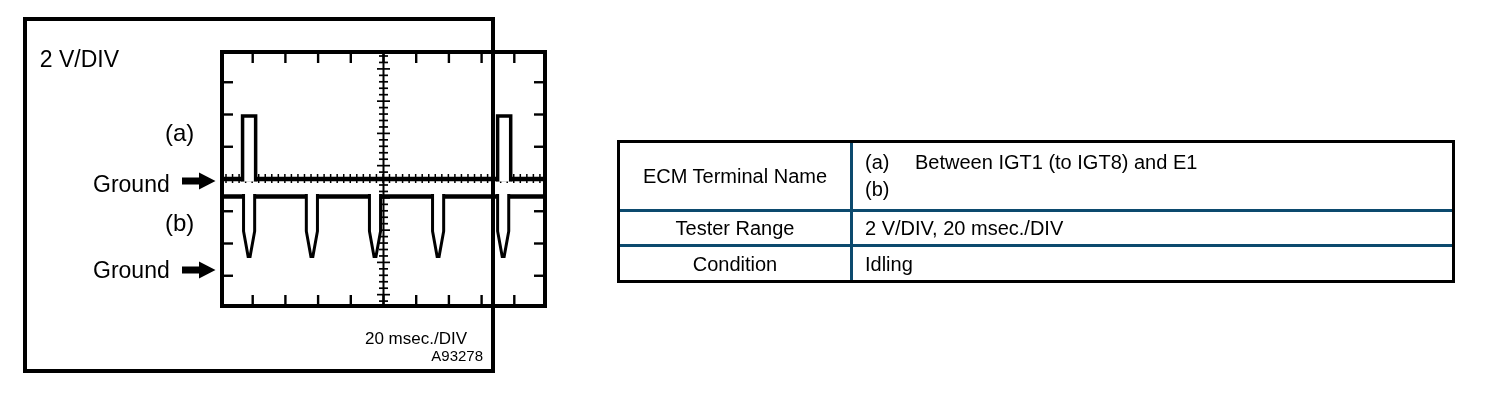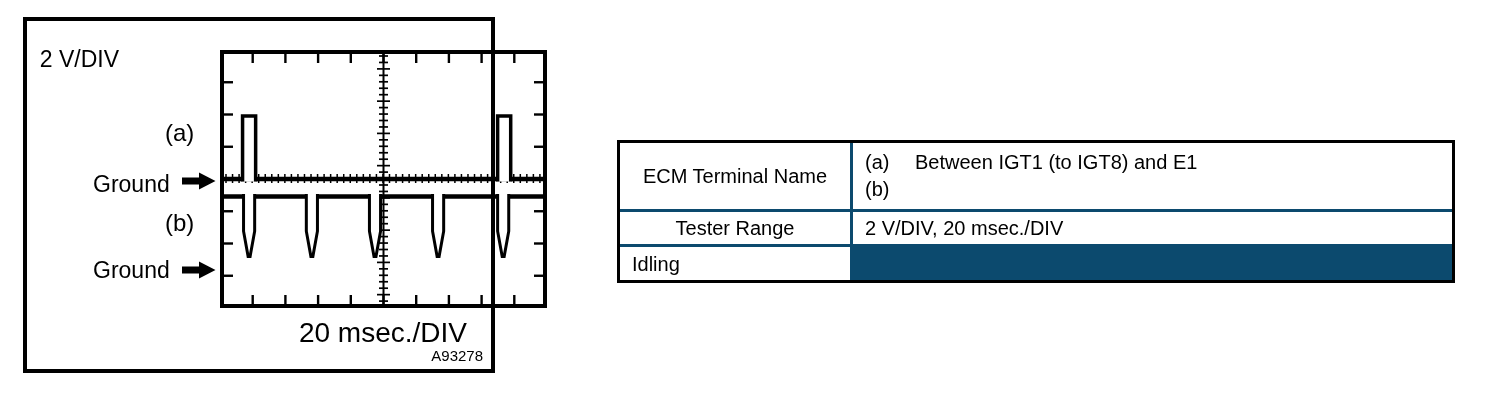--- a/index.html
+++ b/index.html
@@ -12,21 +12,21 @@
   .fig-box{
     position:absolute;left:23px;top:17px;width:472px;height:356px;
     border:4px solid #000;box-sizing:border-box;
   }
   .fig-label{position:absolute;white-space:nowrap;color:#000;}
   .lbl-vdiv{font-size:23px;top:25px;right:372px;}
   .lbl-a{font-size:24px;left:138px;top:98px;}
   .lbl-b{font-size:24px;left:138px;top:188px;}
   .lbl-ground-a{font-size:23px;left:66px;top:150px;}
   .lbl-ground-b{font-size:23px;left:66px;top:236px;}
-  .lbl-timediv{font-size:28px;top:296px;right:24px;text-align:right;}
+  .lbl-timediv{font-size:17px;top:308px;right:24px;text-align:right;}
   .lbl-figid{font-size:15px;top:326px;right:8px;}
   .arrow-icon{position:absolute;width:34px;height:18px;}
   .arrow-a{left:155px;top:151px;}
   .arrow-b{left:155px;top:240px;}
   #scope-svg{position:absolute;left:193px;top:29px;}
   
   .spec-table{
     position:absolute;left:617px;top:140px;width:838px;box-sizing:border-box;
     border:3px solid #000;background:#0c4a6e;
     display:grid;grid-template-columns:230px auto;grid-template-rows:66px 32px 33px;
@@ -208,14 +208,15 @@
       <span>Between IGT1 (to IGT8) and E1</span>
     </div>
     <div class="vline">
       <span class="vprefix">(b)</span>
     </div>
   </div>
 
   <div class="cell cell-label">Tester Range</div>
   <div class="cell cell-value">2 V/DIV, 20 msec./DIV</div>
 
+  <div class="cell cell-label">Condition</div>
   <div class="cell cell-value">Idling</div>
 </div>
 
 </body></html>

